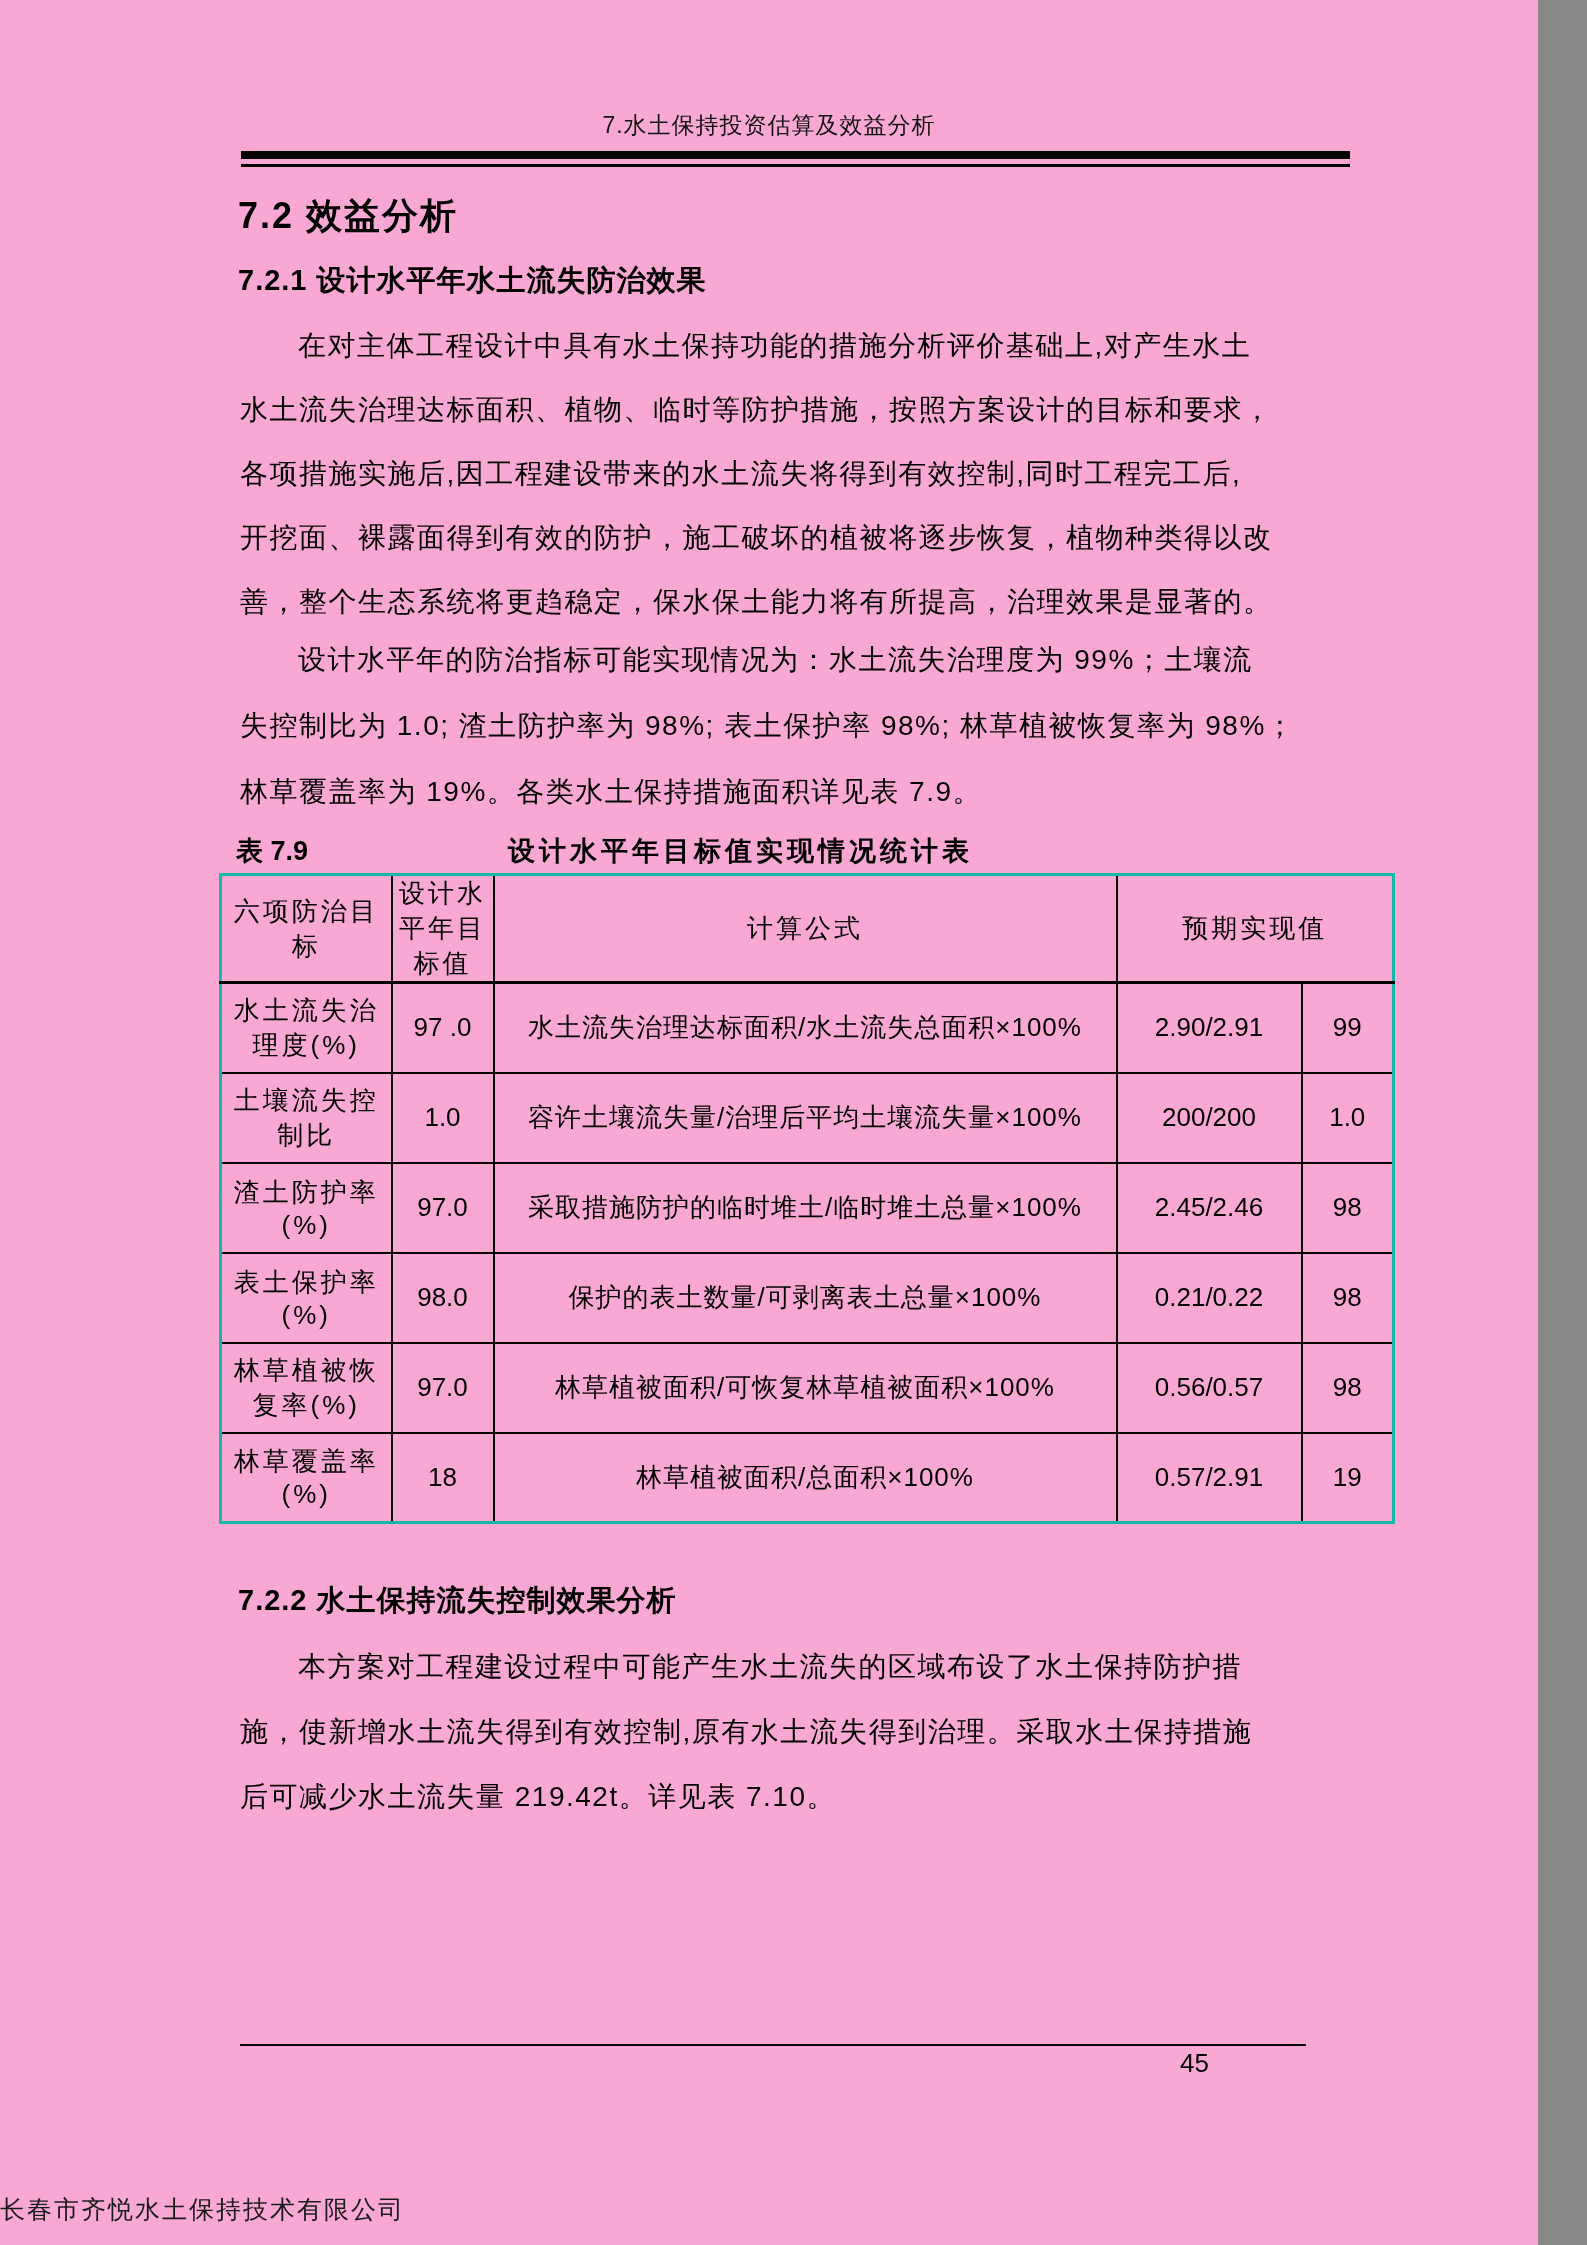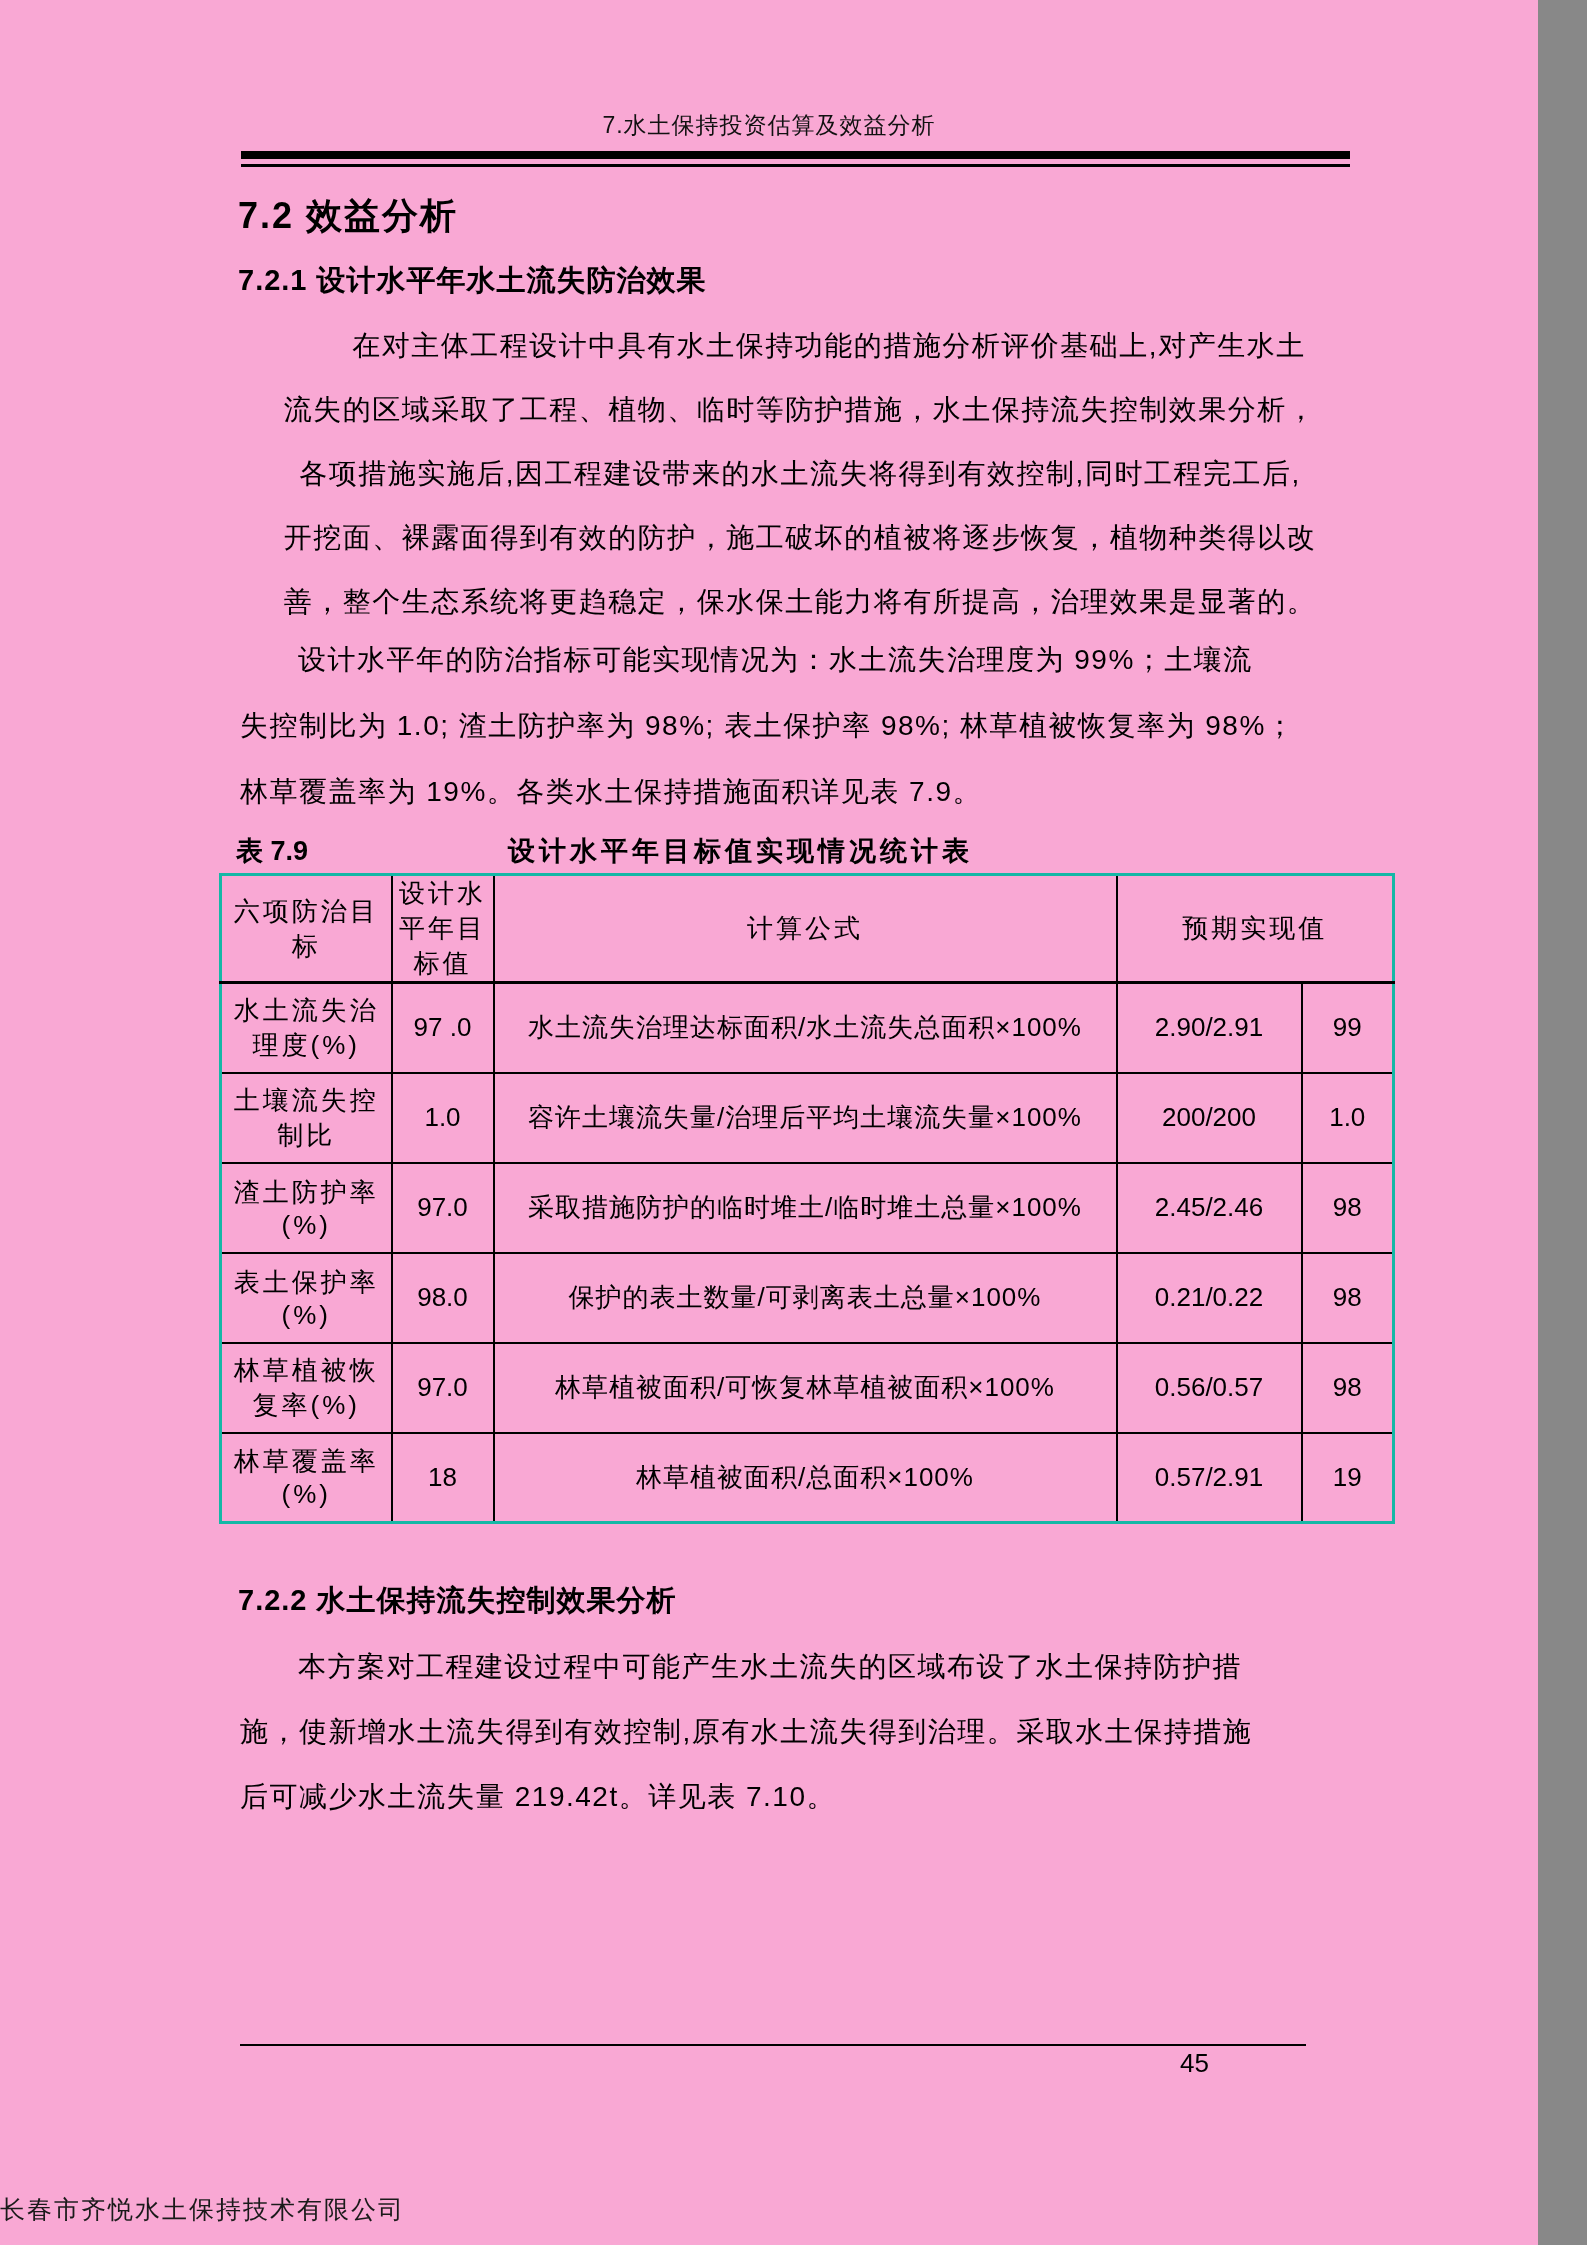--- a/index.html
+++ b/index.html
@@ -29,21 +29,21 @@
     font-size:29px;font-weight:700;letter-spacing:1px;
   }
   .h-722{
     position:absolute;left:238px;top:1581px;
     font-size:29px;font-weight:700;letter-spacing:1px;
   }
   
   .para{position:absolute;left:240px;width:1120px;font-size:28px;letter-spacing:1.5px;}
   .para .line{white-space:nowrap;}
   .para .indent{padding-left:58px;}
-  .para-1{top:314px;line-height:64px;text-align:center;}
+  .para-1{top:314px;line-height:64px;}
   .para-2{top:627px;line-height:66px;}
   .para-3{top:1634px;line-height:65px;}
   
   .tbl-caption-label{
     position:absolute;left:236px;top:833px;
     font-size:27px;font-weight:700;
   }
   .tbl-caption-title{
     position:absolute;left:508px;top:833px;
     font-size:27px;font-weight:700;letter-spacing:4px;white-space:nowrap;
@@ -88,21 +88,21 @@
   <div class="doc-header-title">7.水土保持投资估算及效益分析</div>
   <div class="rule-thick"></div>
   <div class="rule-thin"></div>
 
   <div class="h-72">7.2 效益分析</div>
 
   <div class="h-721">7.2.1 设计水平年水土流失防治效果</div>
 
   <div class="para para-1">
     <div class="line indent">在对主体工程设计中具有水土保持功能的措施分析评价基础上,对产生水土</div>
-    <div class="line">流失的区域采取了工程、植物、临时等防护措施，水土保持流失控制效果分析，</div>
+    <div class="line">水土流失治理达标面积、植物、临时等防护措施，按照方案设计的目标和要求，</div>
     <div class="line">各项措施实施后,因工程建设带来的水土流失将得到有效控制,同时工程完工后,</div>
     <div class="line">开挖面、裸露面得到有效的防护，施工破坏的植被将逐步恢复，植物种类得以改</div>
     <div class="line">善，整个生态系统将更趋稳定，保水保土能力将有所提高，治理效果是显著的。</div>
   </div>
 
   <div class="para para-2">
     <div class="line indent">设计水平年的防治指标可能实现情况为：水土流失治理度为 99%；土壤流</div>
     <div class="line">失控制比为 1.0; 渣土防护率为 98%; 表土保护率 98%; 林草植被恢复率为 98%；</div>
     <div class="line">林草覆盖率为 19%。各类水土保持措施面积详见表 7.9。</div>
   </div>

